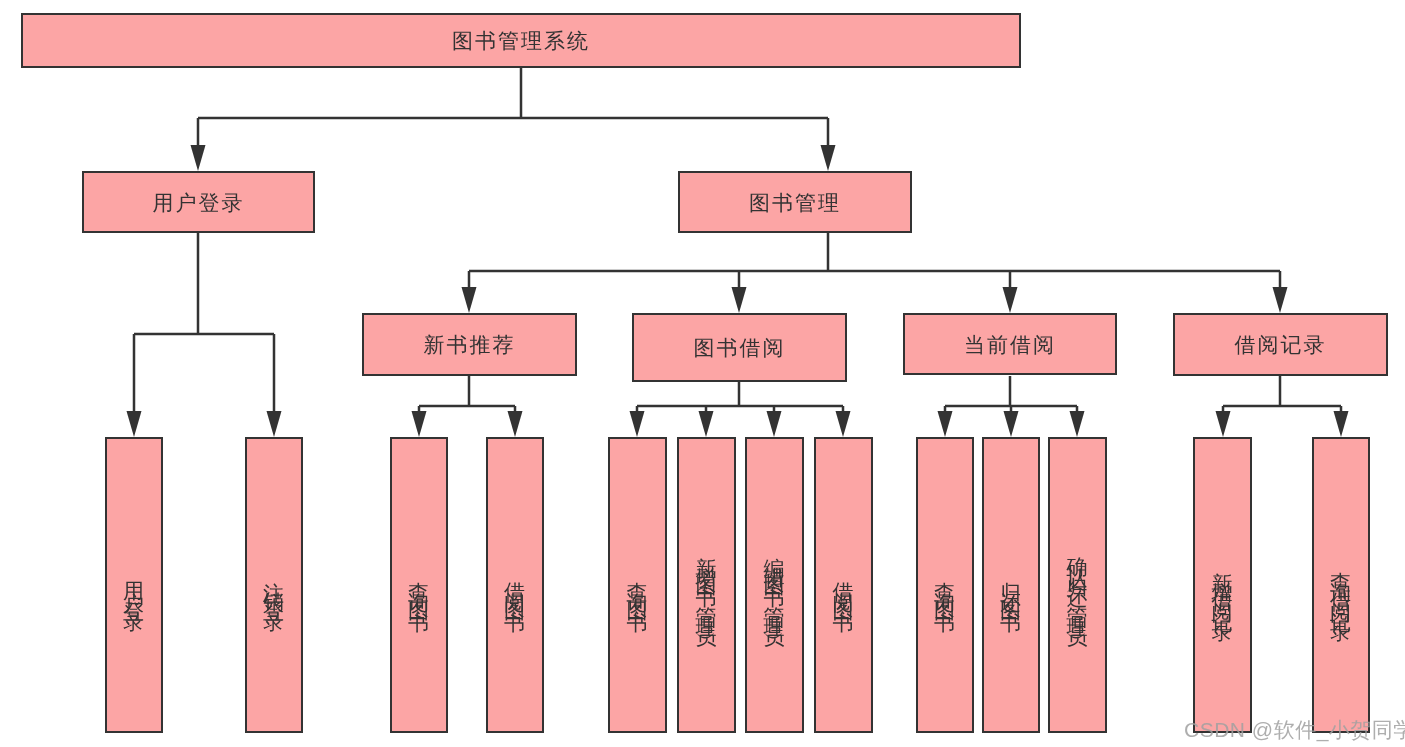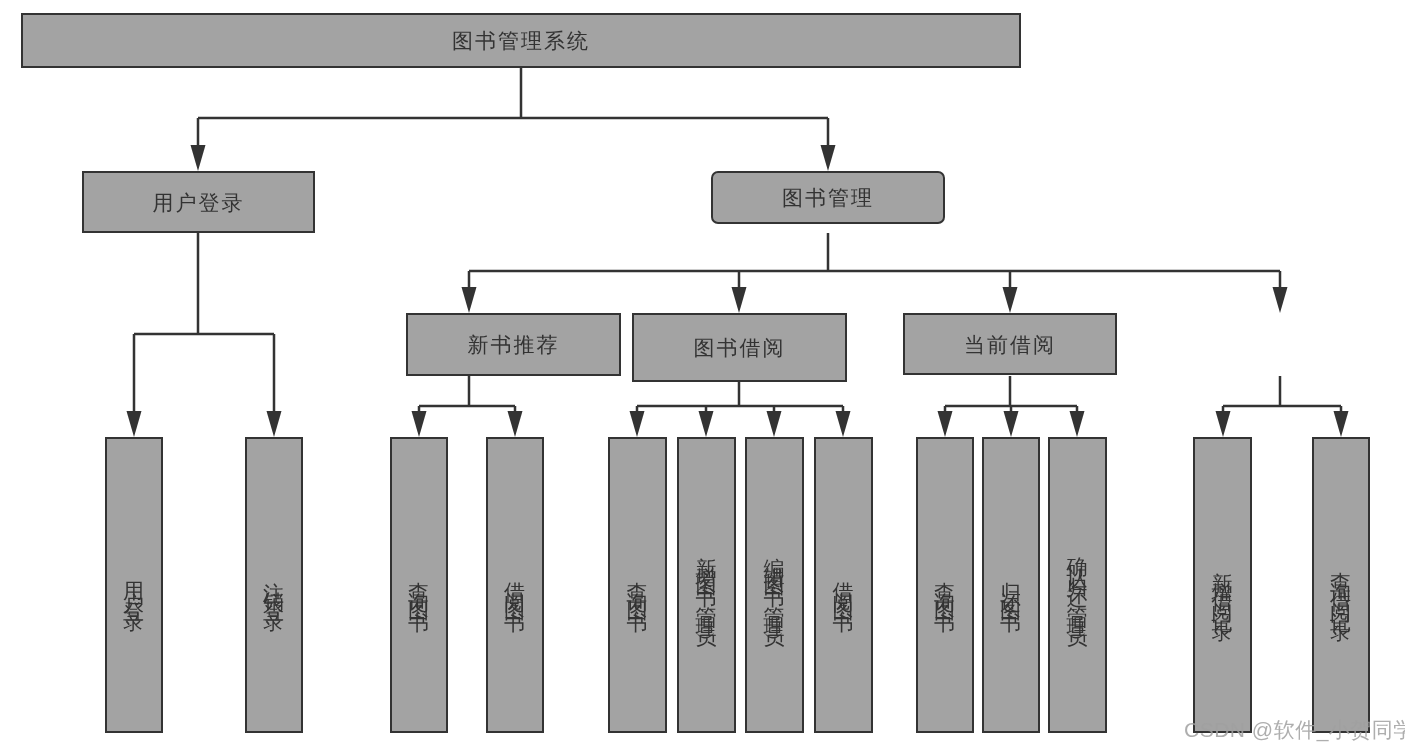--- a/index.html
+++ b/index.html
@@ -13,21 +13,21 @@
   }
   .wires {
     position: absolute;
     left: 0; top: 0;
     width: 1405px; height: 747px;
   }
   .node {
     position: absolute;
     box-sizing: border-box;
     border: 2.5px solid #333333;
-    background: #a3a3a3;
+    background: #fca5a5;
     color: #333333;
     display: flex;
     align-items: center;
     justify-content: center;
     font-size: 21px;
     letter-spacing: 2px;
     line-height: 1;
     white-space: nowrap;
   }
   .vnode {
@@ -107,25 +107,26 @@
       <polygon points="1003.5,411 1018.5,411 1011,437"></polygon>
       <polygon points="1069.5,411 1084.5,411 1077,437"></polygon>
       <polygon points="1215.5,411 1230.5,411 1223,437"></polygon>
       <polygon points="1333.5,411 1348.5,411 1341,437"></polygon>
     </g>
   </svg>
 
   <div class="node" style="left:21px; top:13px; width:1000px; height:55px;">图书管理系统</div>
 
   <div class="node" style="left:82px; top:171px; width:233px; height:62px;">用户登录</div>
-  <div class="node" style="left:711px; top:171px; width:234px; height:53px;border-radius:7px;">图书管理</div>
+  <div class="node" style="left:678px; top:171px; width:234px; height:62px;">图书管理</div>
 
-  <div class="node" style="left:362px; top:313px; width:215px; height:63px;margin-left:44px;">新书推荐</div>
+  <div class="node" style="left:362px; top:313px; width:215px; height:63px;">新书推荐</div>
   <div class="node" style="left:632px; top:313px; width:215px; height:69px;">图书借阅</div>
   <div class="node" style="left:903px; top:313px; width:214px; height:62px;">当前借阅</div>
+  <div class="node" style="left:1173px; top:313px; width:215px; height:63px;">借阅记录</div>
 
   <div class="node vnode" style="left:105px; top:437px; width:58px; height:296px;">用户登录</div>
   <div class="node vnode" style="left:245px; top:437px; width:58px; height:296px;">注销登录</div>
 
   <div class="node vnode" style="left:390px; top:437px; width:58px; height:296px;">查询图书</div>
   <div class="node vnode" style="left:486px; top:437px; width:58px; height:296px;">借阅图书</div>
 
   <div class="node vnode" style="left:608px; top:437px; width:59px; height:296px;">查询图书</div>
   <div class="node vnode" style="left:677px; top:437px; width:59px; height:296px;">新增图书（管理员）</div>
   <div class="node vnode" style="left:745px; top:437px; width:59px; height:296px;">编辑图书（管理员）</div>

